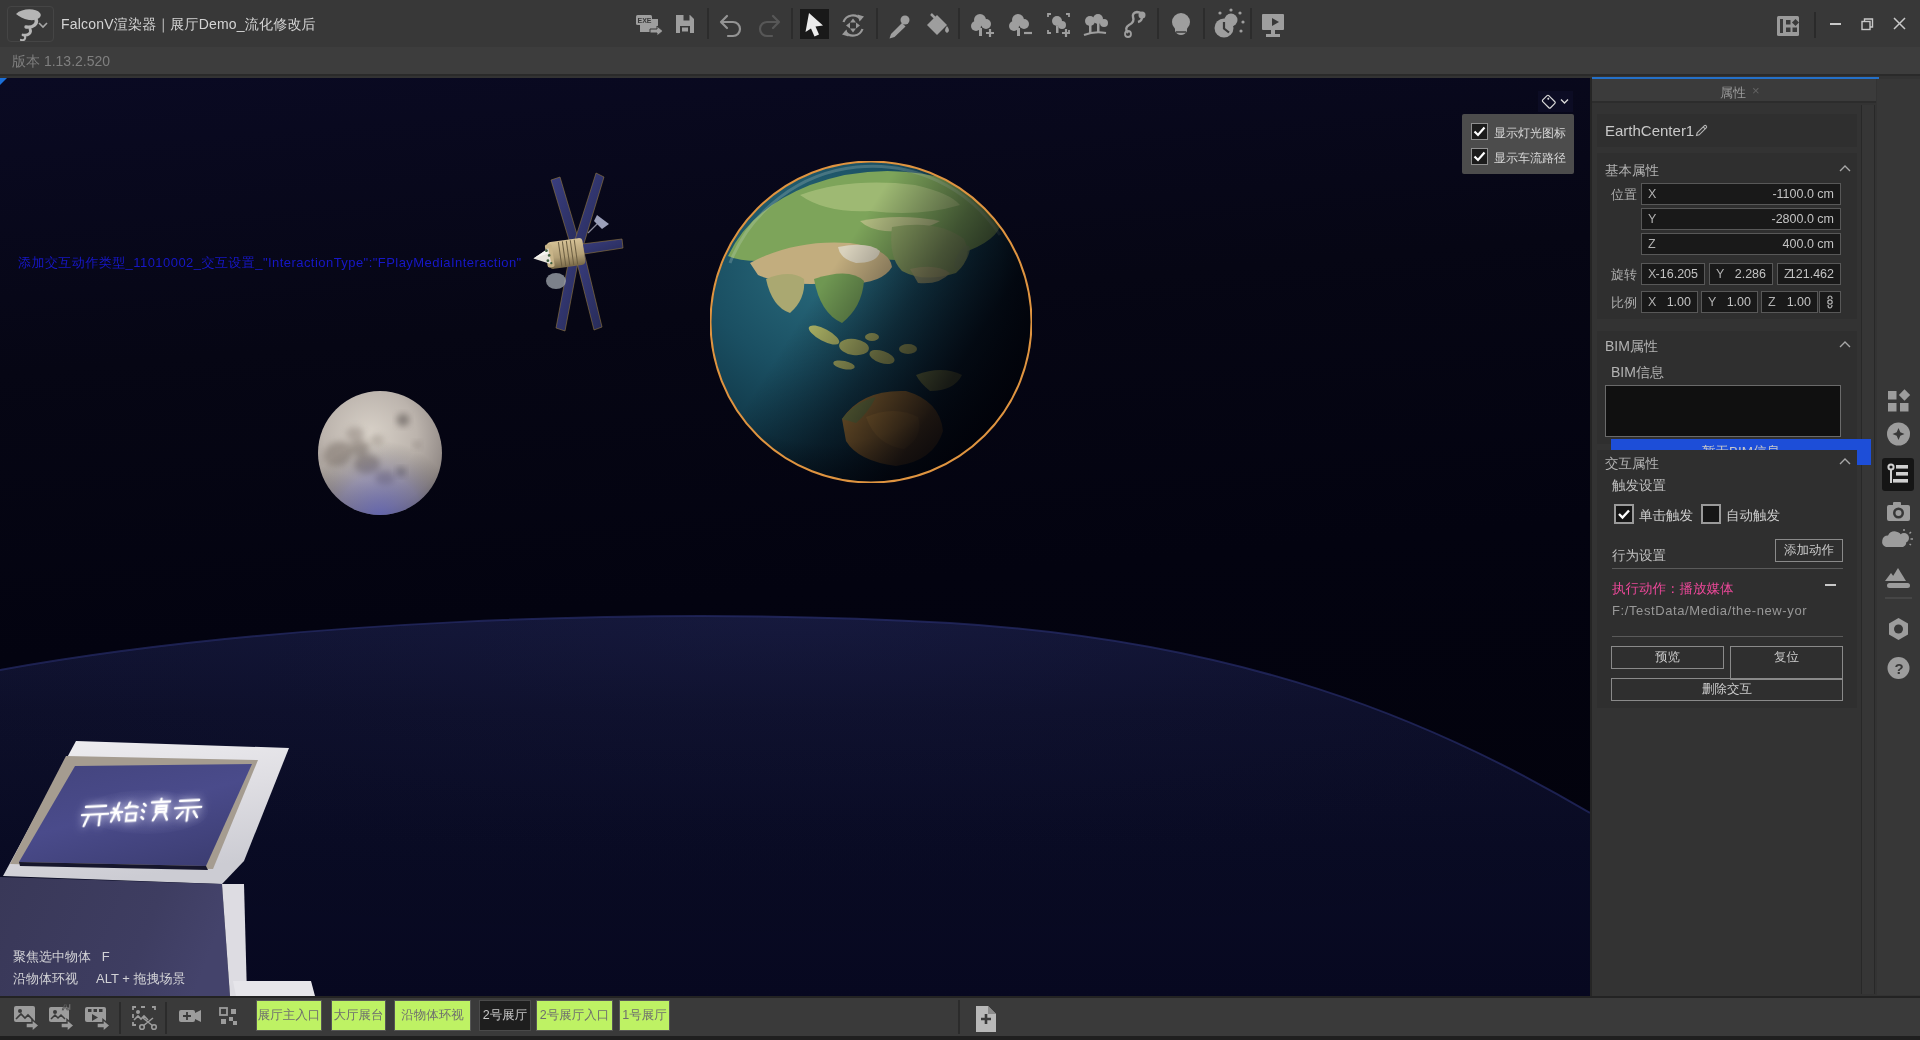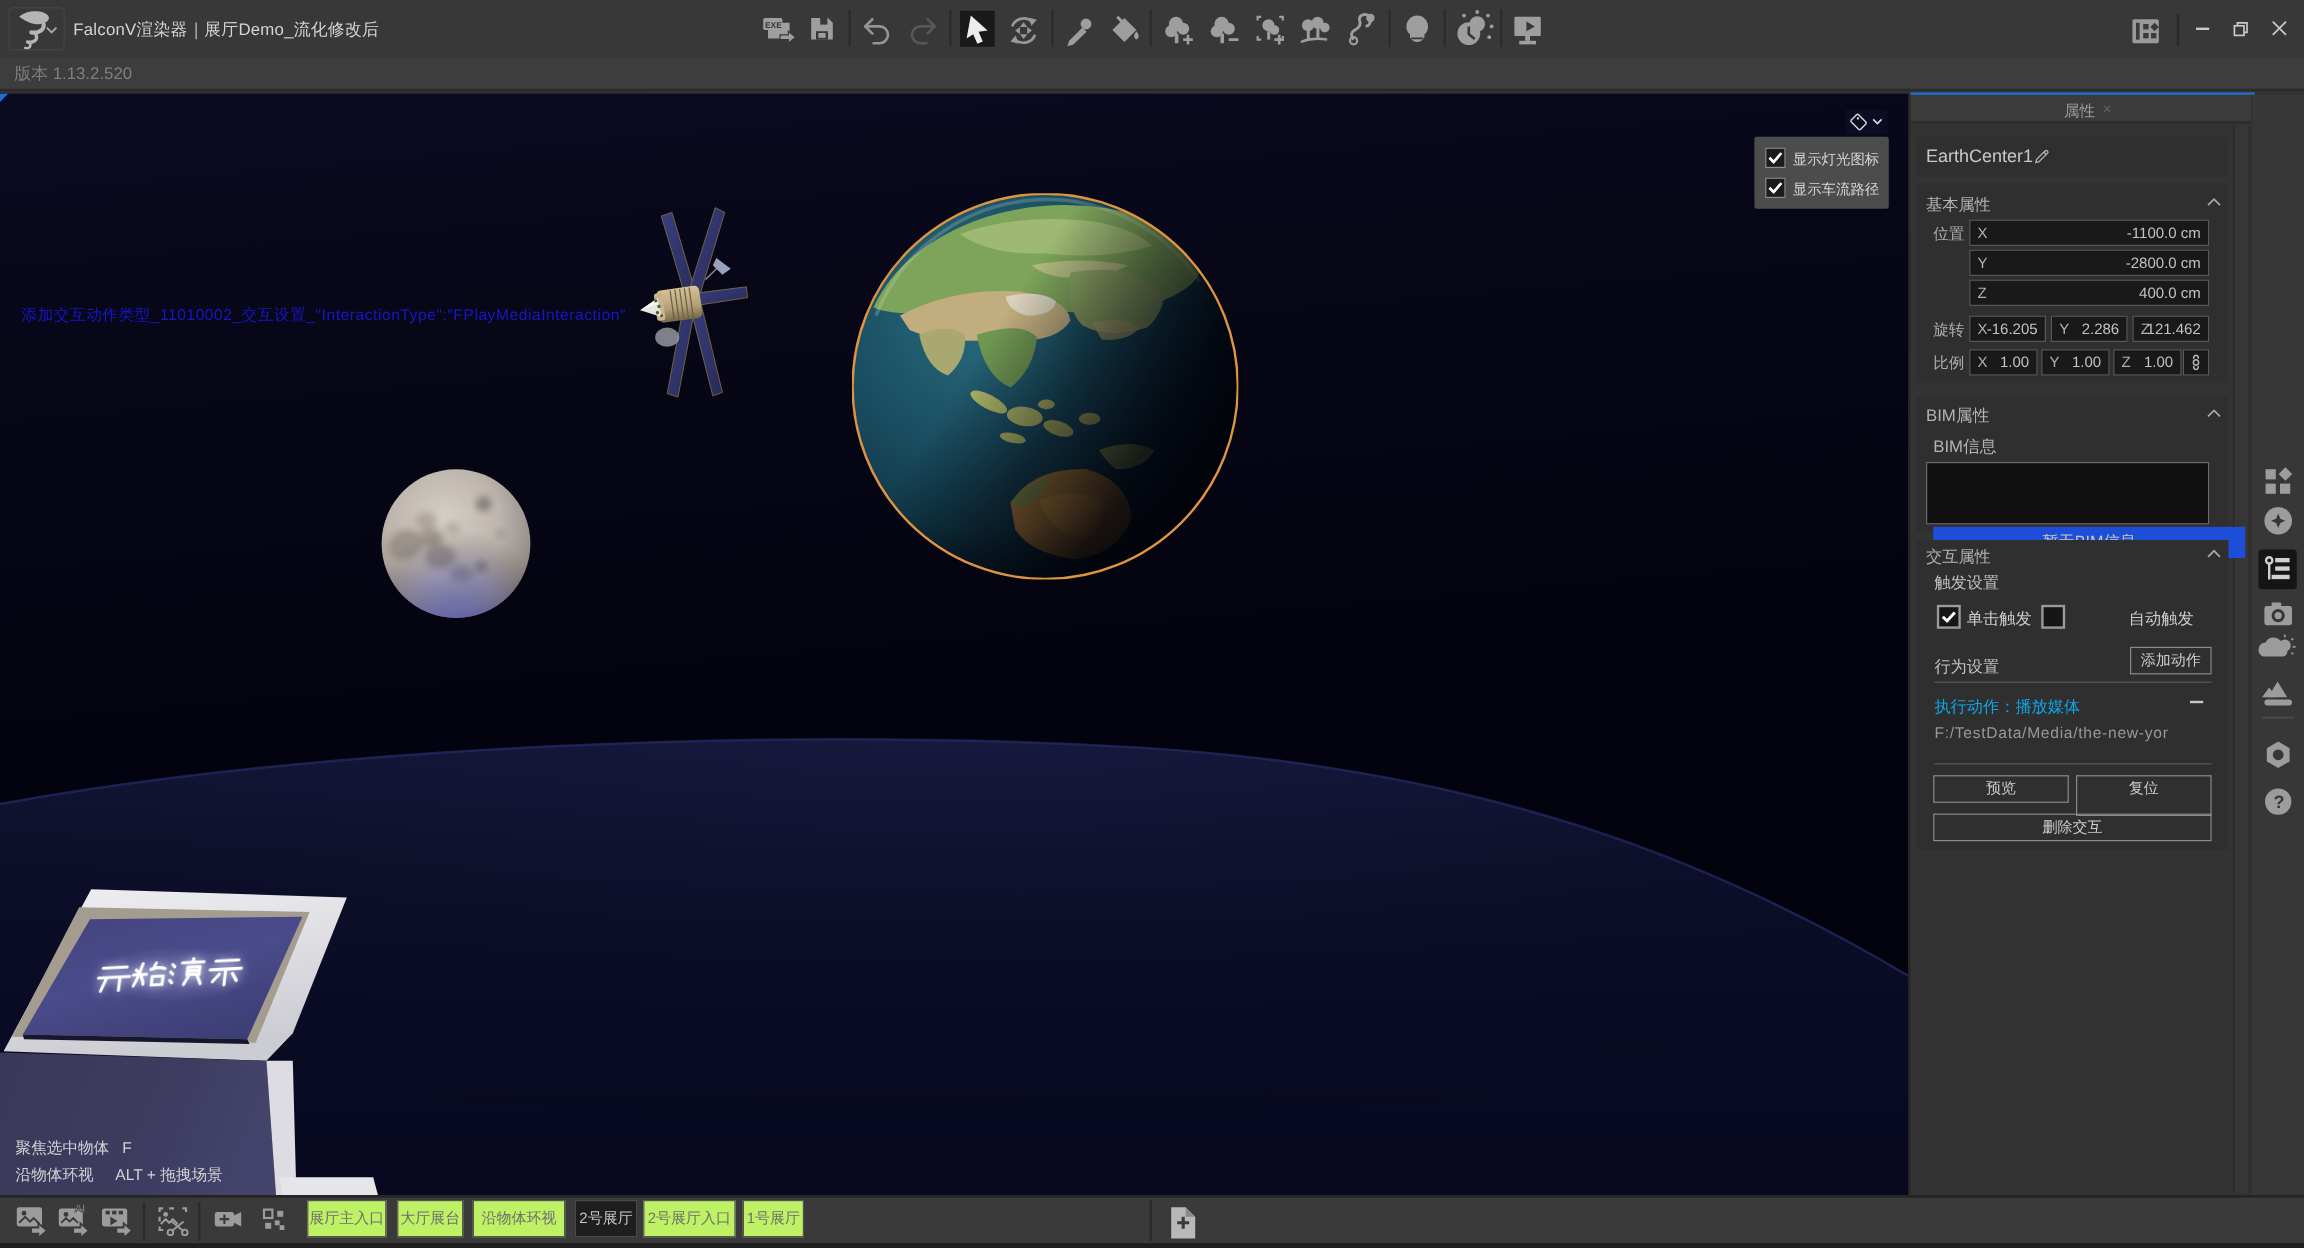--- a/index.html
+++ b/index.html
@@ -511,25 +511,25 @@
         <path d="M1 6 L6 1 L11 6" fill="none" stroke="#a8a8a8" stroke-width="1.4"></path>
       </svg>
     <span class="sectitle" style="left:15px;top:27px;color:#c0c0c0;">触发设置</span>
     <div class="cb" style="left:17px;top:54px;">
       <svg width="16" height="16" viewBox="0 0 16 16">
           <path d="M3 8 L6.5 11.5 L13 4.5" fill="none" stroke="#ffffff" stroke-width="2.4"></path>
         </svg>
     </div>
     <span class="sectitle" style="left:42px;top:57px;color:#cccccc;">单击触发</span>
     <div class="cb" style="left:104px;top:54px;"></div>
-    <span class="sectitle" style="left:129px;top:57px;color:#cccccc;margin-left:48px;">自动触发</span>
+    <span class="sectitle" style="left:129px;top:57px;color:#cccccc;">自动触发</span>
     <span class="sectitle" style="left:15px;top:97px;color:#c0c0c0;">行为设置</span>
     <div class="btn" style="left:178px;top:89px;width:68px;height:23px;line-height:21px;">添加动作</div>
     <div class="hr" style="left:15px;top:118px;width:231px;"></div>
-    <span class="sectitle" style="left:15px;top:130px;color:#0ea5e9;text-align:right;">执行动作：播放媒体</span>
+    <span class="sectitle" style="left:15px;top:130px;color:#ec4899;text-align:right;">执行动作：播放媒体</span>
     <div style="position:absolute;left:228px;top:134px;width:11px;height:2px;background:#c8c8c8;"></div>
     <span style="position:absolute;left:15px;top:153px;font-size:13px;color:#989898;letter-spacing:0.6px;">F:/TestData/Media/the-new-yor</span>
     <div class="hr" style="left:15px;top:186px;width:231px;"></div>
     <div class="btn" style="left:14px;top:196px;width:113px;height:23px;line-height:21px;">预览</div>
     <div class="btn" style="left:133px;top:196px;width:113px;height:34px;line-height:21px;">复位</div>
     <div class="btn" style="left:14px;top:228px;width:232px;height:23px;line-height:21px;">删除交互</div>
   </div>
 </div>
 <div id="bluetop"></div>
 <div id="rstrip">

